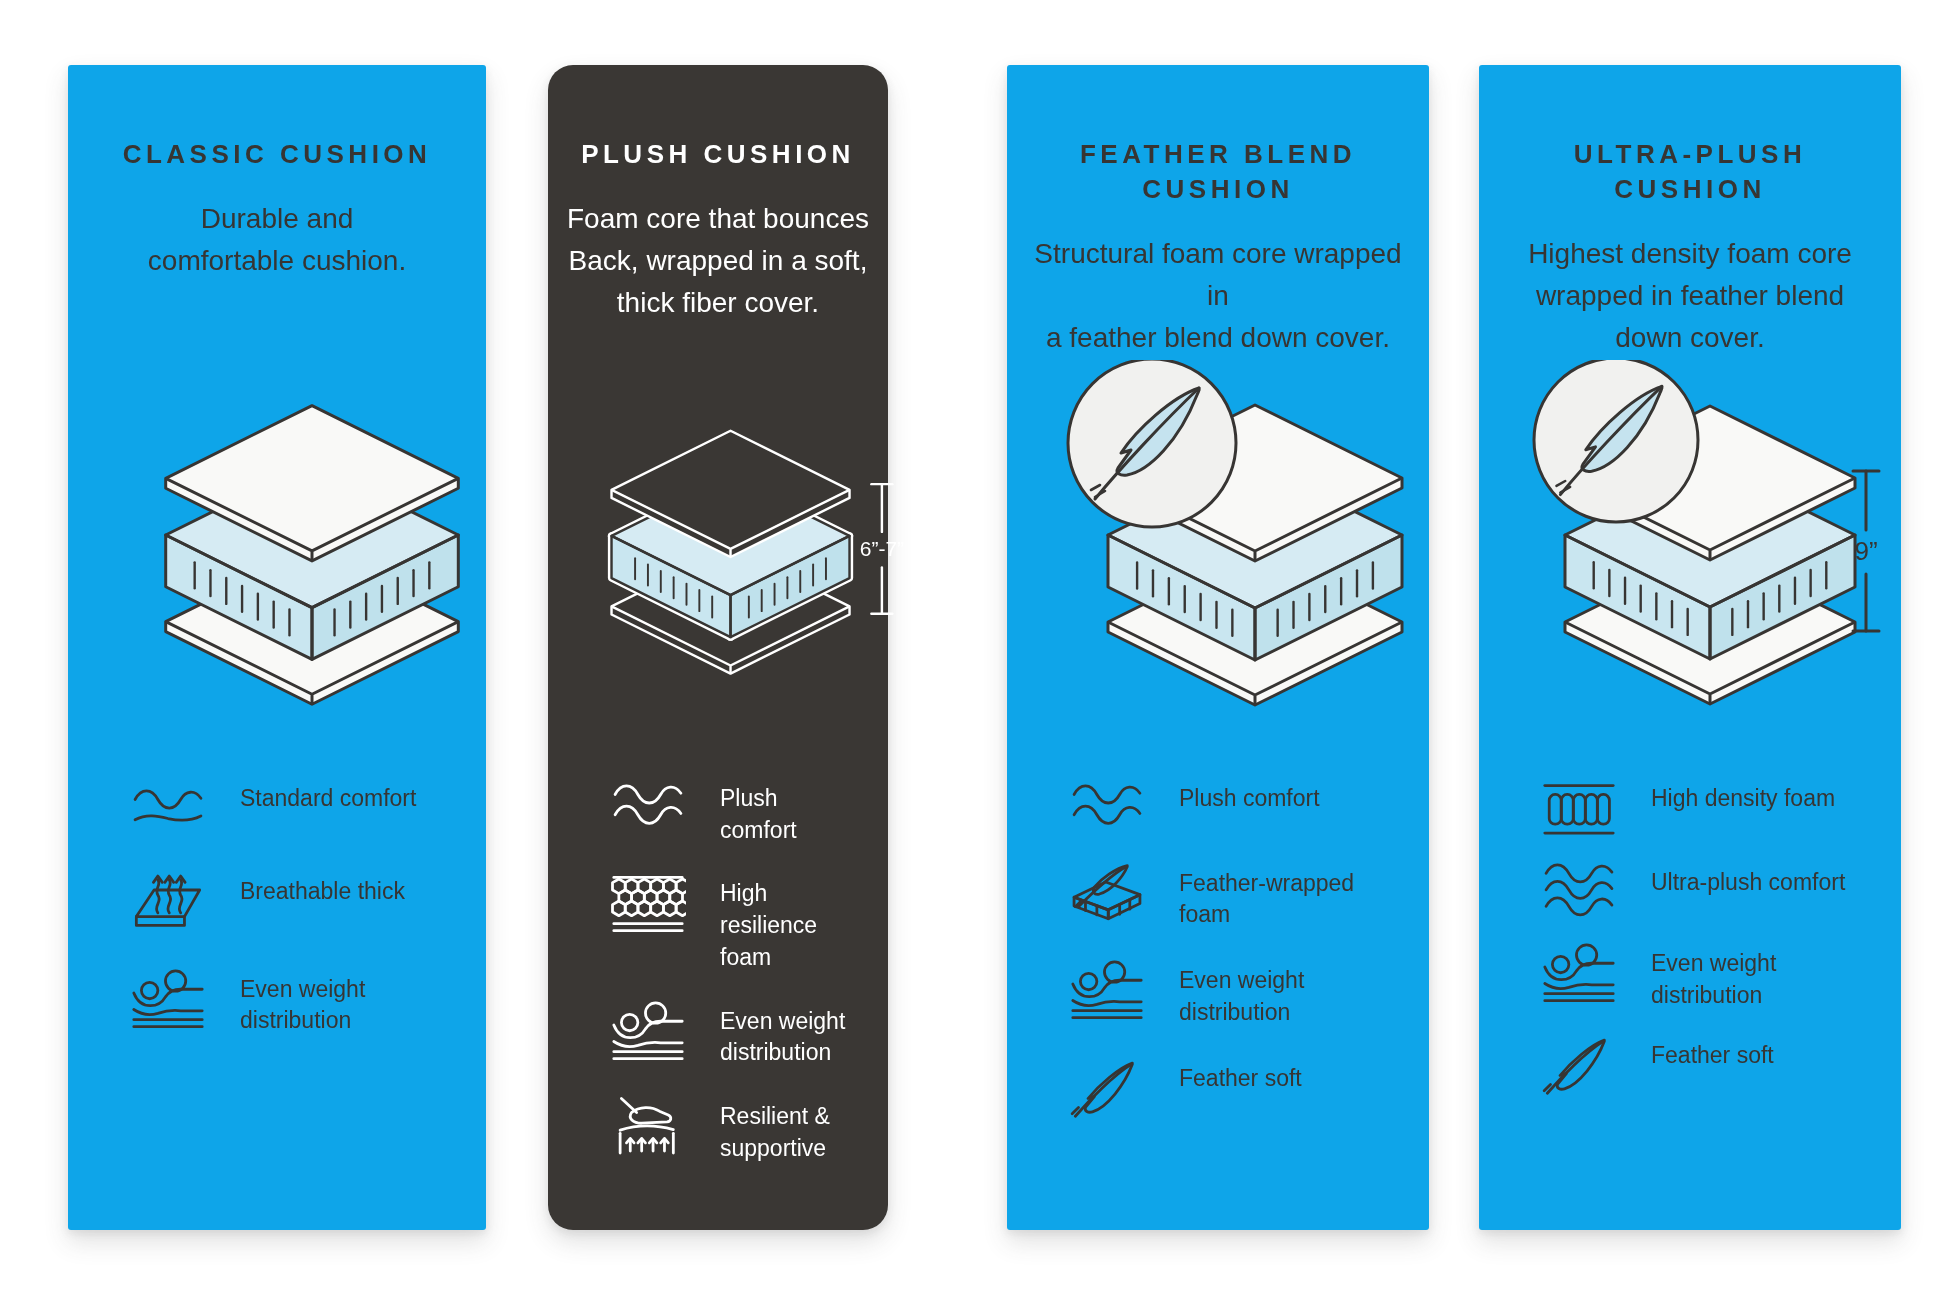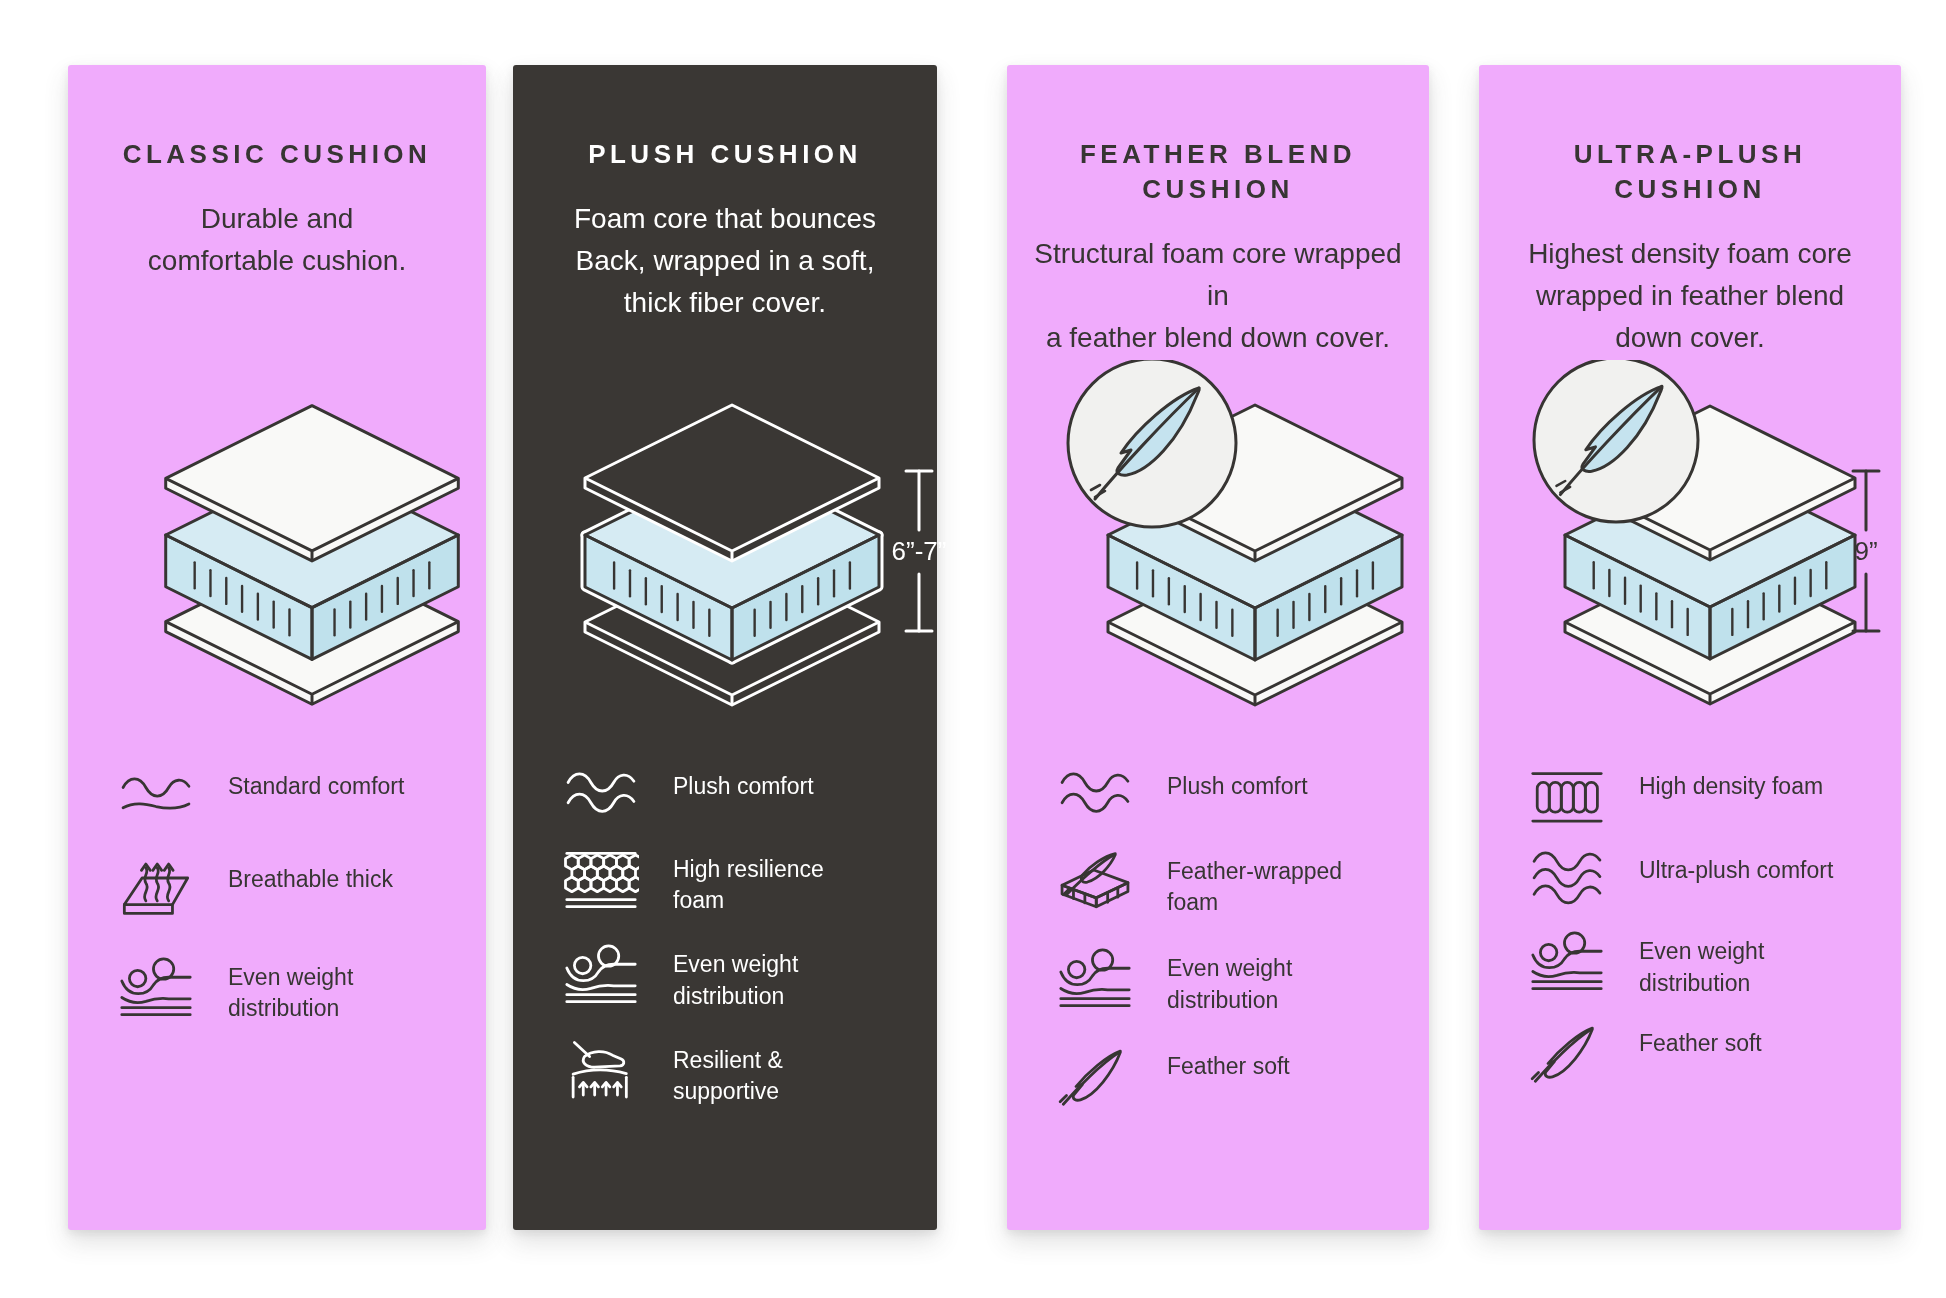--- a/index.html
+++ b/index.html
@@ -4,33 +4,33 @@
 <style>
   html,body{margin:0;padding:0;background:#ffffff;}
   #canvas{
     position:relative;width:1946px;height:1298px;background:#ffffff;overflow:hidden;
     font-family:"Liberation Sans","DejaVu Sans",sans-serif;
   }
   .panel{
     position:absolute;top:65px;height:1165px;border-radius:3px;
     box-shadow:0 12px 24px rgba(70,70,70,.16),0 3px 8px rgba(70,70,70,.10);
   }
-  .panel.light{background:#f0abfc;color:#373533;}
+  .panel.light{background:#0ea5e9;color:#373533;}
   .panel.dark{background:#3a3734;color:#ffffff;}
   .title{
     margin:72px 12px 0;text-align:center;font-size:26px;font-weight:700;
     letter-spacing:4.5px;line-height:1.35;
   }
   .desc{
     margin:26px auto 0;text-align:center;font-size:28px;line-height:1.5;max-width:372px;
   }
   .diagram{position:absolute;top:295px;left:0;width:100%;height:360px;padding-left:36px;}
   .diagram svg{display:block;width:100%;height:100%;}
   .features{
-    position:absolute;top:700px;left:50px;right:16px;margin:0;padding:0;list-style:none;
+    position:absolute;top:700px;left:50px;right:16px;margin:12px;padding:0;list-style:none;
     display:flex;flex-direction:column;
   }
   .panel:nth-of-type(1) .features{gap:36px;}
   .panel:nth-of-type(2) .features{gap:26px;}
   .panel:nth-of-type(3) .features{gap:28px;}
   .panel:nth-of-type(4) .features{gap:22px;}
   .feature{display:flex;align-items:flex-start;}
   .ficon{flex:0 0 78px;width:78px;margin-top:1px;}
   .ficon svg{display:block;}
   .flabel{font-size:23px;line-height:1.38;margin-left:32px;padding-top:6px;}
@@ -107,21 +107,21 @@
               <path d="M 3 32 q 9 6 19 3 q 9 -3 18 -2 h 17"></path>
               <path d="M 3 40 H 57"></path>
               <path d="M 3 45.5 H 57"></path>
             </svg>
           </span>
         <span class="flabel">Even weight<br>distribution</span>
       </li>
     </ul>
   </section>
 
-  <section class="panel dark" style="left:513px;width:424px;">
+  <section class="panel dark" style="left:548px;width:340px;border-radius:25px;">
     <h2 class="title">PLUSH CUSHION</h2>
     <p class="desc">Foam core that bounces<br>Back, wrapped in a soft,<br>thick fiber cover.</p>
     <div class="diagram">
         <svg viewBox="0 0 420 360">
           <path d="M 34 262 L 181 189 L 328 262 L 328 272 L 181 345 L 34 272 Z" fill="#3a3734" stroke="#ffffff" stroke-width="3" stroke-linejoin="round"></path>
           <path d="M 34 262 L 181 335 L 328 262 M 181 335 L 181 345" fill="none" stroke="#ffffff" stroke-width="3" stroke-linejoin="round"></path>
           <g fill="none" stroke="#ffffff" stroke-width="9" stroke-linejoin="round">
             <path d="M 34 175 L 181 102 L 328 175 L 181 248 Z"></path>
             <path d="M 34 175 L 181 248 L 181 300 L 34 227 Z"></path>
             <path d="M 328 175 L 181 248 L 181 300 L 328 227 Z"></path>

